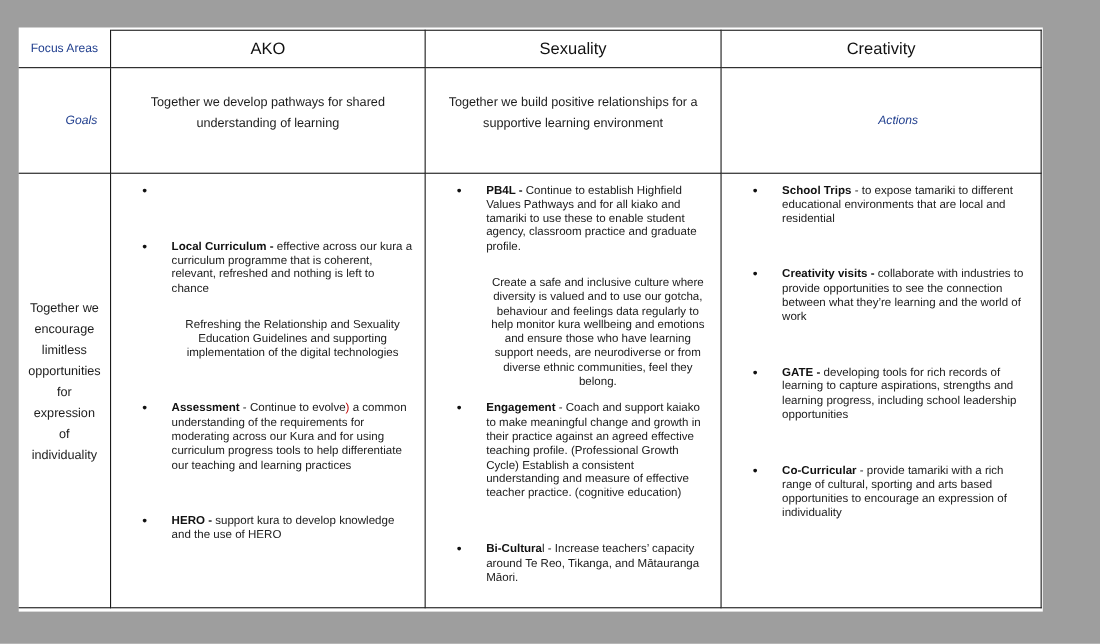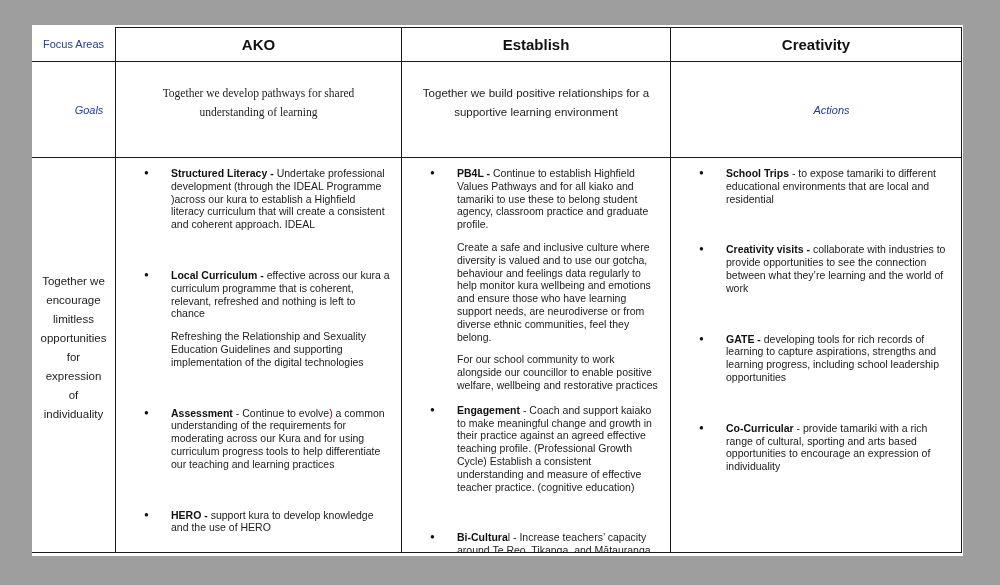--- a/index.html
+++ b/index.html
@@ -7,21 +7,21 @@
     padding: 0;
     width: 1000px;
     height: 585px;
     background: #9e9e9e;
     font-family: "Liberation Sans", sans-serif;
     color: #212121;
     overflow: hidden;
   }
   .paper {
     position: absolute;
-    left: 32px;
+    left: 17px;
     top: 25px;
     width: 931px;
     height: 531px;
     background: #ffffff;
   }
   .grid {
     position: absolute;
     left: 0;
     top: 2px;
     width: 930px;
@@ -41,80 +41,77 @@
     align-items: center;
     justify-content: center;
     color: #22408f;
     font-size: 11px;
   }
   .label-cell.italic { font-style: italic; padding-left: 31px; }
   .header-cell {
     display: flex;
     align-items: center;
     justify-content: center;
-    font-weight: bold;
+    font-weight: normal;
     font-size: 15px;
     color: #111;
   }
   .goal-cell {
     display: flex;
     align-items: center;
     justify-content: center;
     text-align: center;
     font-size: 11.5px;
     line-height: 1.65;
     color: #1c1c1c;
     padding: 0 14px 14px 14px;
   }
-  .goal-cell.wide-pad { padding: 0 26px 14px 26px; font-family: Liberation Serif, serif; }
+  .goal-cell.wide-pad { padding: 0 26px 14px 26px; }
   .actions-cell {
     padding: 9px 8px 0 28px;
     font-size: 10.5px;
     line-height: 1.22;
   }
   .action-item {
     display: flex;
     margin-bottom: 38px;
   }
   .action-item:last-child { margin-bottom: 0; }
   .col-wellbeing .action-item:first-child { margin-bottom: 12px; }
   .bullet {
     flex: 0 0 27px;
     font-size: 8px;
     line-height: 12.8px;
     color: #111;
   }
   .item-text { flex: 1 1 auto; padding-right: 2px; }
   .item-text p { margin: 0; }
-  .item-text p.para { margin-top: 10px; }
+  .item-text p.para { margin-top: 20px; text-align: center; }
   .seg-bold { font-weight: bold; color: #111; }
 </style>
 </head>
 <body>
 
 <div class="paper">
   <div class="grid">
 
     <div class="cell label-cell">Focus Areas</div>
     <div class="cell top-border header-cell">AKO</div>
-    <div class="cell top-border header-cell">Establish</div>
+    <div class="cell top-border header-cell">Sexuality</div>
     <div class="cell top-border header-cell">Creativity</div>
 
     <div class="cell label-cell italic">Goals</div>
     <div class="cell goal-cell wide-pad">Together we develop pathways for shared understanding of learning</div>
     <div class="cell goal-cell">Together we build positive relationships for a supportive learning environment</div>
     <div class="cell label-cell italic">Actions</div>
 
     <div class="cell goal-cell">Together we encourage limitless opportunities for expression of individuality</div>
     <div class="cell actions-cell col-ako">
         <div class="action-item">
           <span class="bullet">●</span>
-          <div class="item-text">
-            <p><span class="seg-bold">Structured Literacy - </span><span>Undertake professional development (through the IDEAL Programme )across our kura to establish a Highfield literacy curriculum that will create a consistent and coherent approach. IDEAL</span></p>
-          </div>
         </div>
         <div class="action-item">
           <span class="bullet">●</span>
           <div class="item-text">
             <p><span class="seg-bold">Local Curriculum - </span><span>effective across our kura a curriculum programme that is coherent, relevant, refreshed and nothing is left to chance</span></p>
             <p class="para">Refreshing the Relationship and Sexuality Education Guidelines and supporting implementation of the digital technologies</p>
           </div>
         </div>
         <div class="action-item">
           <span class="bullet">●</span>
@@ -126,23 +123,22 @@
           <span class="bullet">●</span>
           <div class="item-text">
             <p><span class="seg-bold">HERO - </span><span>support kura to develop knowledge and the use of HERO</span></p>
           </div>
         </div>
       </div>
     <div class="cell actions-cell col-wellbeing">
         <div class="action-item">
           <span class="bullet">●</span>
           <div class="item-text">
-            <p><span class="seg-bold">PB4L - </span><span>Continue to establish Highfield Values Pathways and for all kiako and tamariki to use these to belong student agency, classroom practice and graduate profile.</span></p>
+            <p><span class="seg-bold">PB4L - </span><span>Continue to establish Highfield Values Pathways and for all kiako and tamariki to use these to enable student agency, classroom practice and graduate profile.</span></p>
             <p class="para">Create a safe and inclusive culture where diversity is valued and to use our gotcha, behaviour and feelings data regularly to help monitor kura wellbeing and emotions and ensure those who have learning support needs, are neurodiverse or from diverse ethnic communities, feel they belong.</p>
-            <p class="para">For our school community to work alongside our councillor to enable positive welfare, wellbeing and restorative practices</p>
           </div>
         </div>
         <div class="action-item">
           <span class="bullet">●</span>
           <div class="item-text">
             <p><span class="seg-bold">Engagement</span><span> - Coach and support kaiako to make meaningful change and growth in their practice against an agreed effective teaching profile. (Professional Growth Cycle) Establish a consistent understanding and measure of effective teacher practice. (cognitive education)</span></p>
           </div>
         </div>
         <div class="action-item">
           <span class="bullet">●</span>

